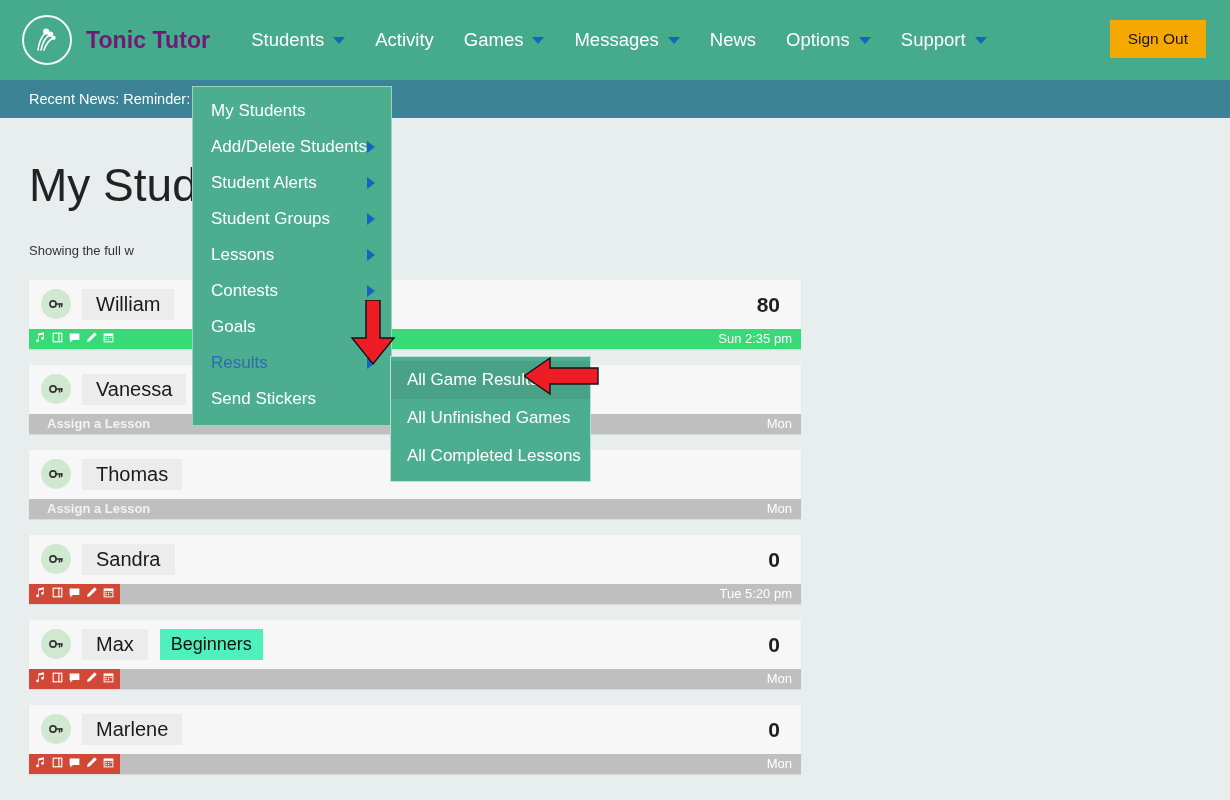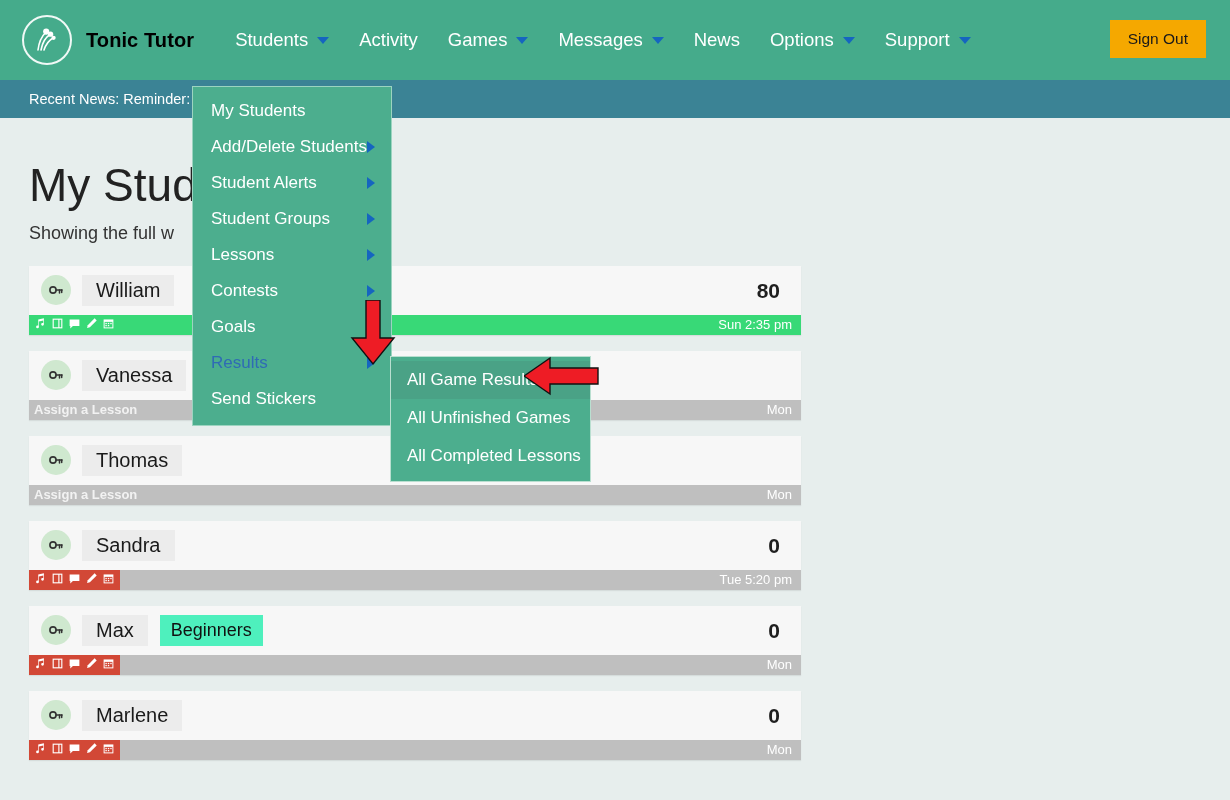--- a/index.html
+++ b/index.html
@@ -26,22 +26,22 @@
   .brand-wrap { display: flex; align-items: center; }
   .logo {
     width: 50px; height: 50px;
     border-radius: 50%;
     border: 2px solid rgba(255,255,255,0.92);
     display: flex; align-items: center; justify-content: center;
     margin-right: 14px;
     flex: 0 0 auto;
   }
   .brand-name {
-    color: #000000;
-    font-size: 20px;
+    color: #701a75;
+    font-size: 23px;
     font-weight: bold;
     letter-spacing: 0.1px;
     margin-right: 26px;
     white-space: nowrap;
   }
   .nav-items { display: flex; align-items: center; }
   .nav-item {
     display: flex; align-items: center;
     color: #ffffff;
     font-size: 18.5px;
@@ -109,23 +109,23 @@
     border: none;
     font-size: 17px;
     font-weight: bold;
     font-family: "Liberation Sans", sans-serif;
     padding: 12px 16px;
     margin-top: 46px;
     cursor: pointer;
     white-space: nowrap;
   }
   .subtitle {
-    font-size: 18px;
+    font-size: 13px;
     color: #333333;
-    margin-top: 12px;
+    margin-top: 32px;
     margin-bottom: 22px;
   }
 
   
   .student-list { width: 772px; }
   .student-card {
     background: #f7f7f7;
     margin-bottom: 16px;
     box-shadow: 0 1px 1px rgba(0,0,0,0.07);
   }
@@ -181,21 +181,21 @@
     padding: 0 5px;
     flex: 0 0 auto;
   }
   .icon-strip.green { background: #38d977; }
   .icon-strip.red { background: #d24836; }
   .strip-icon { display: block; }
   .assign-label {
     color: #f2f2f2;
     font-size: 13px;
     font-weight: bold;
-    padding-left: 5px;
+    padding-left: 18px;
     white-space: nowrap;
   }
   .timestamp {
     margin-left: auto;
     color: #ffffff;
     font-size: 13px;
     font-weight: normal;
     padding-right: 9px;
     white-space: nowrap;
   }

